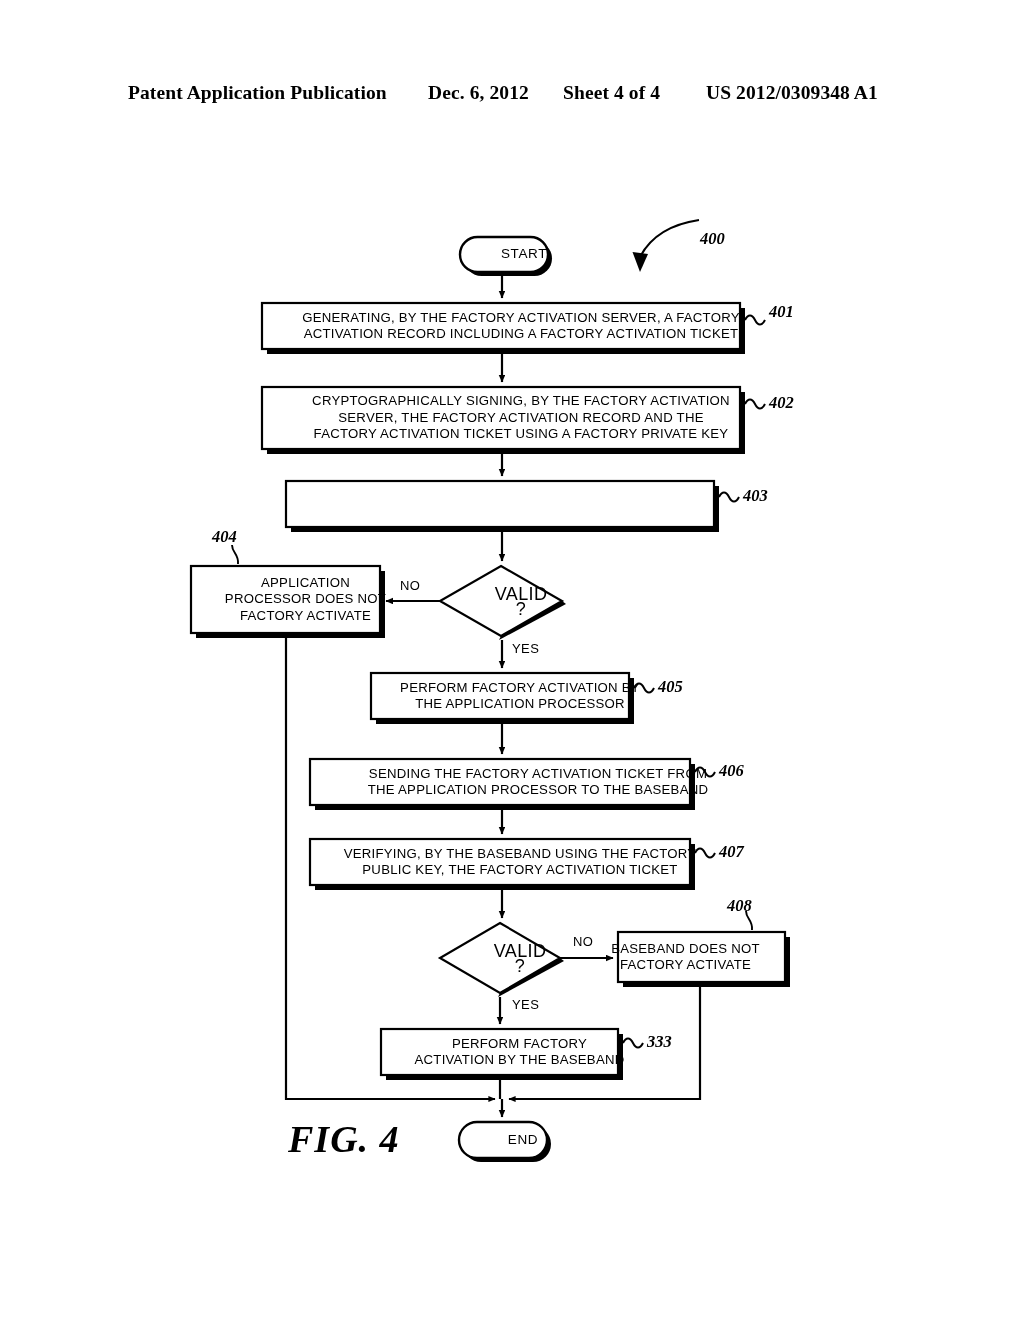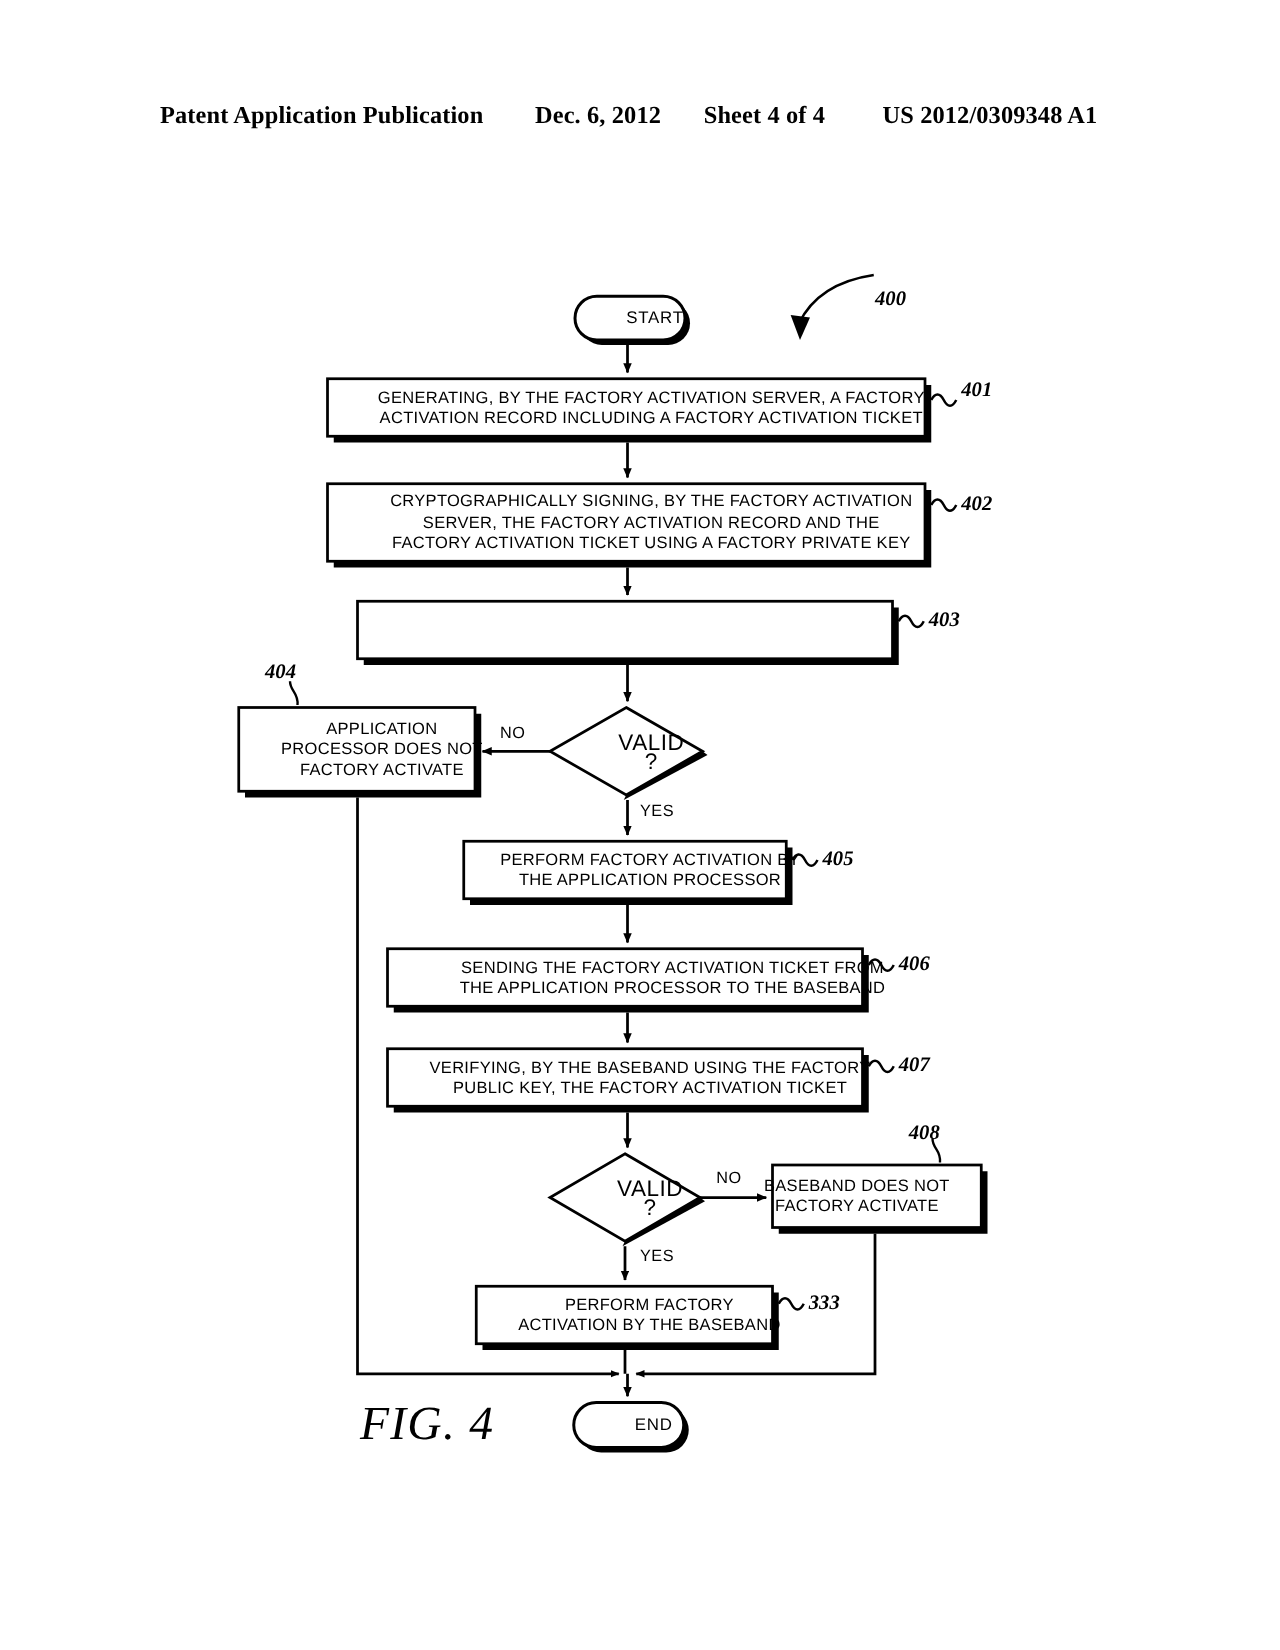--- a/index.html
+++ b/index.html
@@ -86,21 +86,21 @@
     font-size: 16.5px;
     color: #000;
     white-space: nowrap;
   }
   #fig-label {
     position: absolute;
     left: 288px;
     top: 1117px;
     font-family: "Liberation Serif", serif;
     font-style: italic;
-    font-weight: normal;
+    font-weight: bold;
     font-size: 38px;
     letter-spacing: 1px;
     color: #000;
     white-space: nowrap;
   }
 </style>
 </head>
 <body>
 
 <div id="page">

